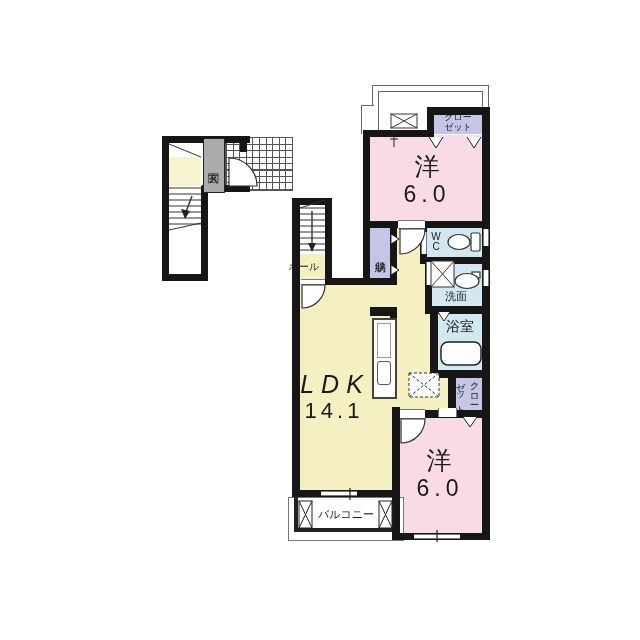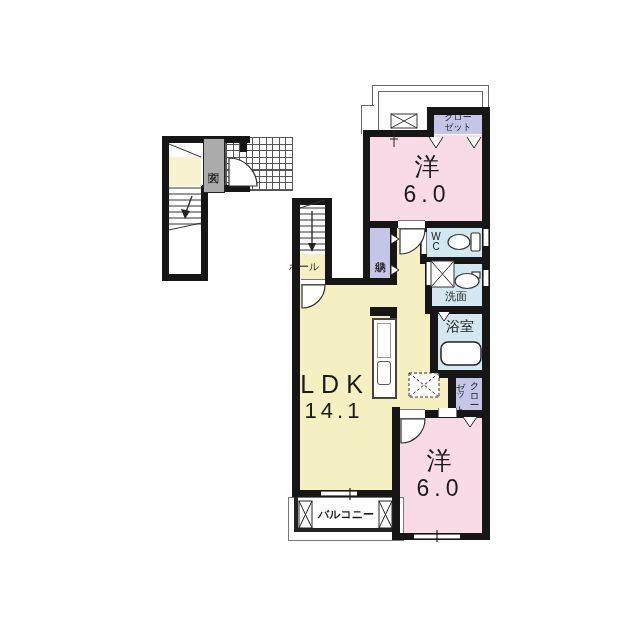--- a/index.html
+++ b/index.html
@@ -181,24 +181,24 @@
       <path d="M350 488 V500 M437 530 V542"></path>
     </g>
   </svg>
 
   <div class="lbl center" style="left:427px;top:166px;font-size:25px;">洋</div>
   <div class="lbl center" style="left:427px;top:194px;font-size:23px;letter-spacing:5px;">6.0</div>
 
   <div class="lbl center" style="left:439px;top:460px;font-size:25px;">洋</div>
   <div class="lbl center" style="left:440px;top:488px;font-size:23px;letter-spacing:5px;">6.0</div>
 
-  <div class="lbl center" style="left:335px;top:384px;font-size:25px;letter-spacing:7px;">LDK</div>
+  <div class="lbl center" style="left:335px;top:384px;font-size:25px;letter-spacing:7px;font-style:italic;">LDK</div>
   <div class="lbl center" style="left:334px;top:411px;font-size:22px;letter-spacing:4px;">14.1</div>
 
-  <div class="lbl center" style="left:346px;top:514px;font-size:11px;font-weight:bold;">バルコニー</div>
+  <div class="lbl center" style="left:346px;top:514px;font-size:11px;">バルコニー</div>
 
   <div class="lbl center" style="left:304px;top:267px;font-size:10px;">ホール</div>
 
   <div class="lbl vert center" style="left:213px;top:164px;font-size:11px;">玄関</div>
 
   <div class="lbl vert center" style="left:380px;top:253px;font-size:11px;">収納</div>
 
   <div class="lbl center" style="left:436px;top:242px;font-size:10px;line-height:10px;text-align:center;">
     <div>W</div>
     <div>C</div>

